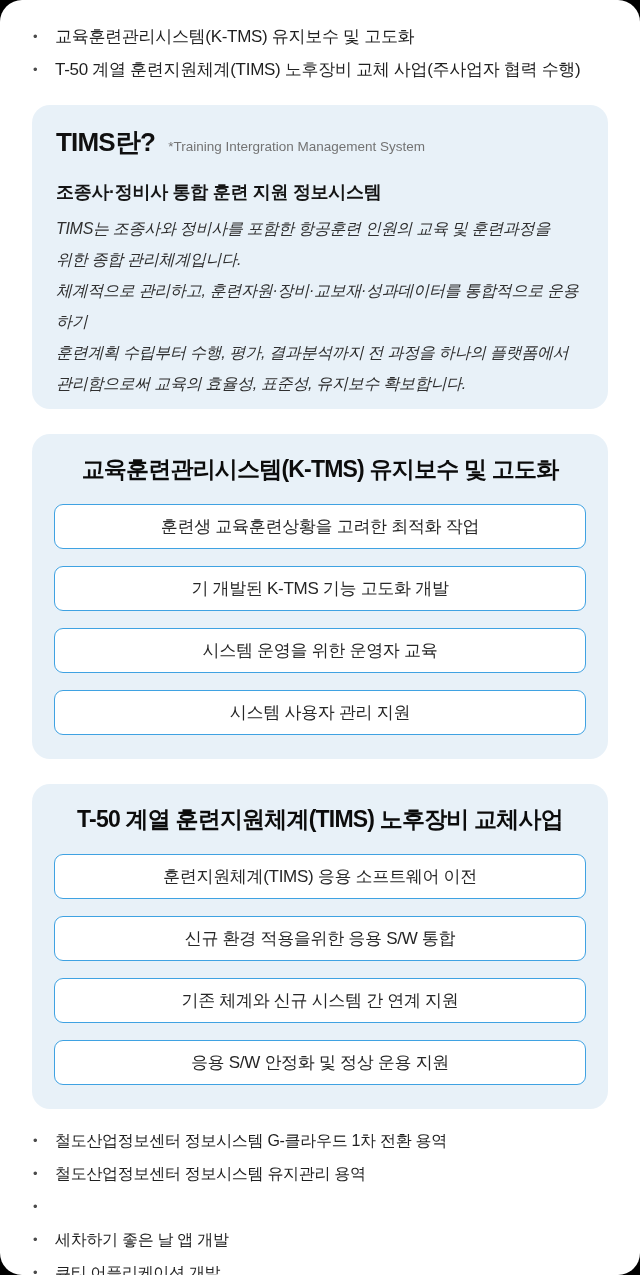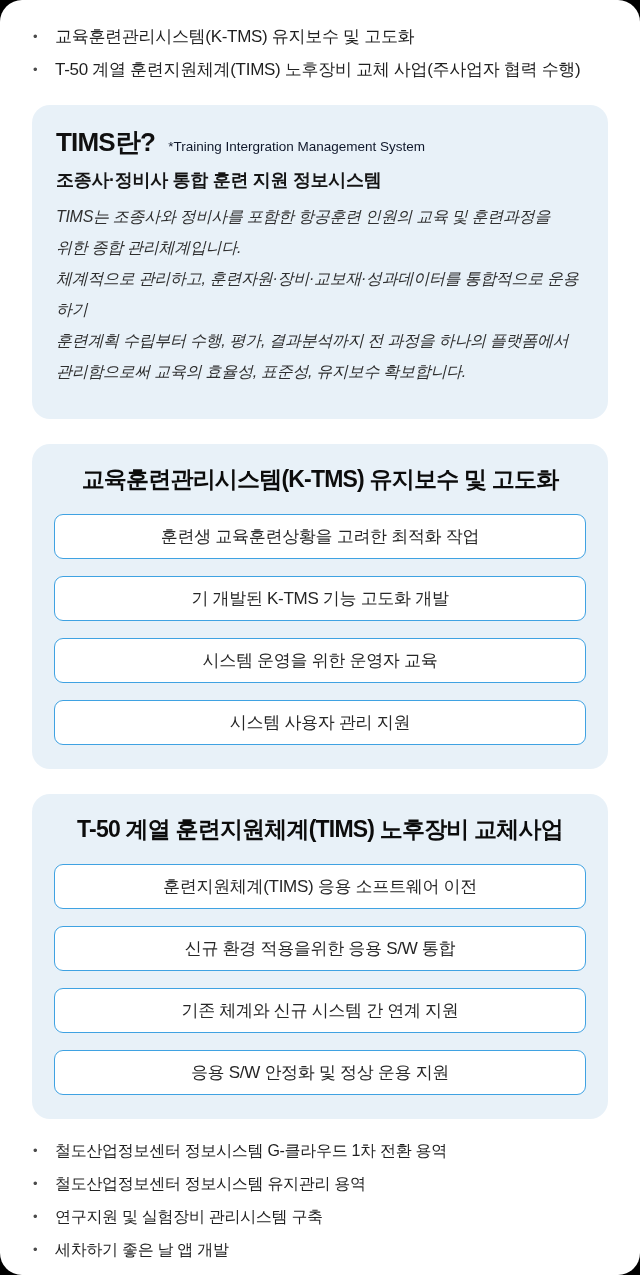--- a/index.html
+++ b/index.html
@@ -13,25 +13,25 @@
     background:#fff;border-radius:22px;overflow:hidden;
   }
   
   .bullets{list-style:none;margin:0;padding:0;}
   .top-bullets{padding:27px 30px 0 33px;}
   .bullet-row{display:flex;align-items:flex-start;margin-bottom:13px;}
   .dot{flex:0 0 22px;font-size:13px;line-height:20px;color:#4a4a4a;}
   .bullet-text{font-size:17px;line-height:20px;color:#1f1f1f;}
   
   .panel{background:#e8f1f8;border-radius:18px;margin:0 32px;box-sizing:border-box;}
-  .tims-panel{margin-top:25px;padding:22px 24px 32px;}
+  .tims-panel{margin-top:25px;padding:22px 24px 10px;}
   .tims-title-row{display:flex;align-items:baseline;gap:13px;}
   .tims-title{margin:0;font-size:26px;line-height:30px;font-weight:800;color:#101010;letter-spacing:-0.8px;}
-  .tims-note{font-size:13.5px;color:#0f172a;letter-spacing:0;}
-  .tims-subtitle{margin-top:12px;font-size:18px;line-height:22px;font-weight:600;color:#151515;}
+  .tims-note{font-size:13.5px;color:#737373;letter-spacing:0;}
+  .tims-subtitle{margin-top:24px;font-size:18px;line-height:22px;font-weight:600;color:#151515;}
   .tims-para{margin-top:10px;font-size:16px;line-height:31px;color:#2e2e2e;font-style:italic;}
   
   .section-card{margin-top:25px;padding:20px 22px 24px;}
   .card2{}
   .section-title{margin:0 0 20px;text-align:center;font-size:23px;line-height:30px;font-weight:800;color:#0c0c0c;letter-spacing:-0.8px;}
   .item-box{
     background:#fff;border:1.6px solid #3fa2e2;border-radius:9px;
     height:45px;display:flex;align-items:center;justify-content:center;
     font-size:17px;color:#262626;margin-bottom:17px;box-sizing:border-box;
   }
@@ -91,21 +91,20 @@
     <li class="bullet-row">
       <span class="dot">•</span>
       <span class="bullet-text">철도산업정보센터 정보시스템 G-클라우드 1차 전환 용역</span>
     </li>
     <li class="bullet-row">
       <span class="dot">•</span>
       <span class="bullet-text">철도산업정보센터 정보시스템 유지관리 용역</span>
     </li>
     <li class="bullet-row">
       <span class="dot">•</span>
-      <span class="bullet-text">연구지원 및 실험장비 관리시스템 구축</span>
     </li>
     <li class="bullet-row">
       <span class="dot">•</span>
       <span class="bullet-text">세차하기 좋은 날 앱 개발</span>
     </li>
     <li class="bullet-row">
       <span class="dot">•</span>
       <span class="bullet-text">큐티 어플리케이션 개발</span>
     </li>
   </ul>

